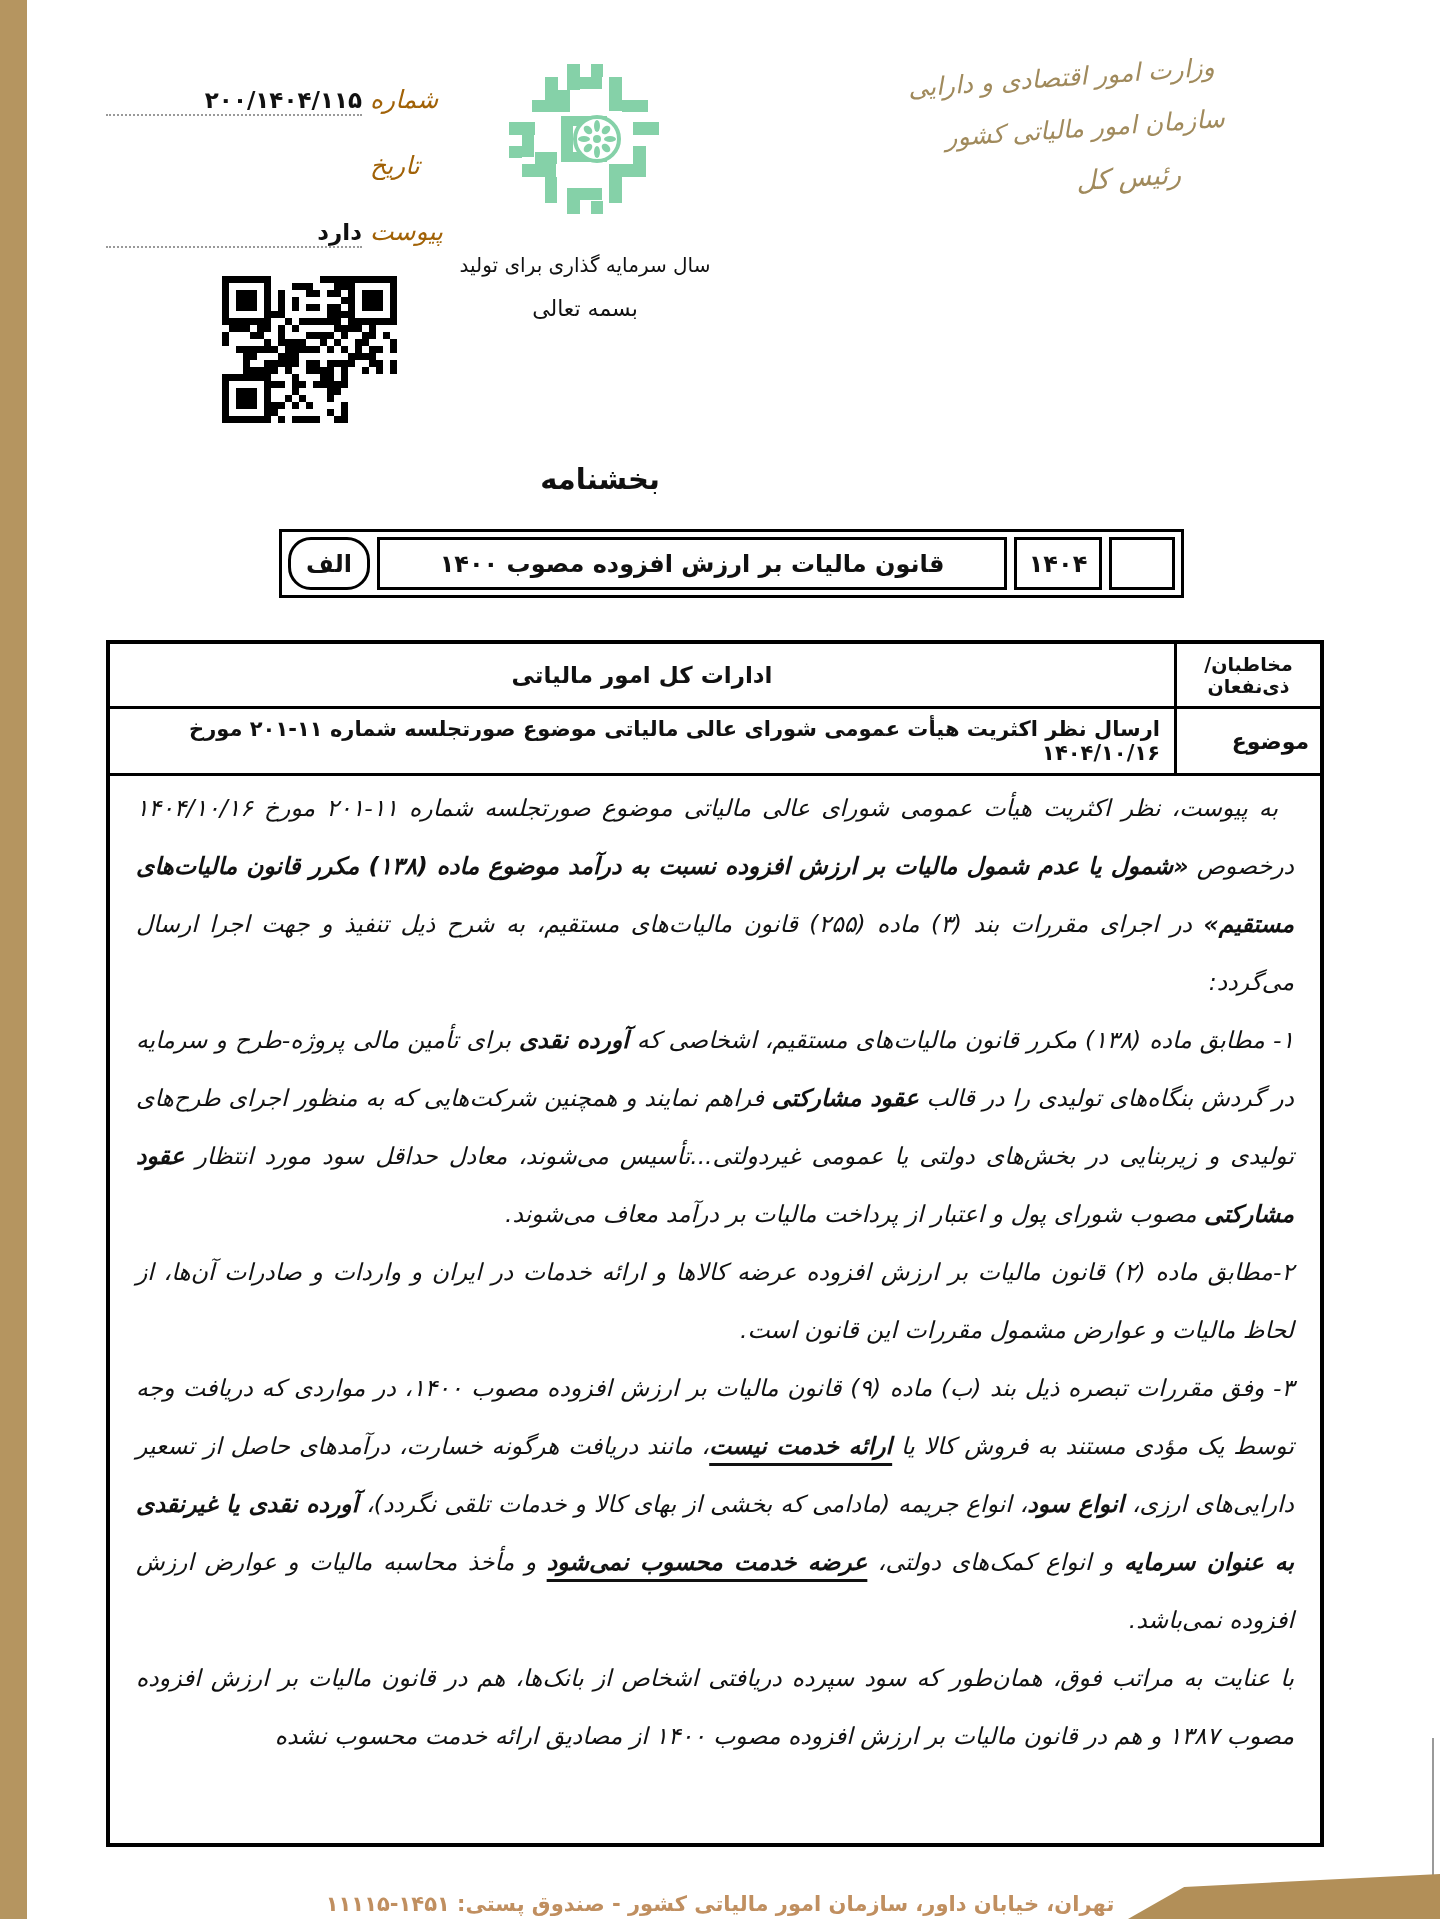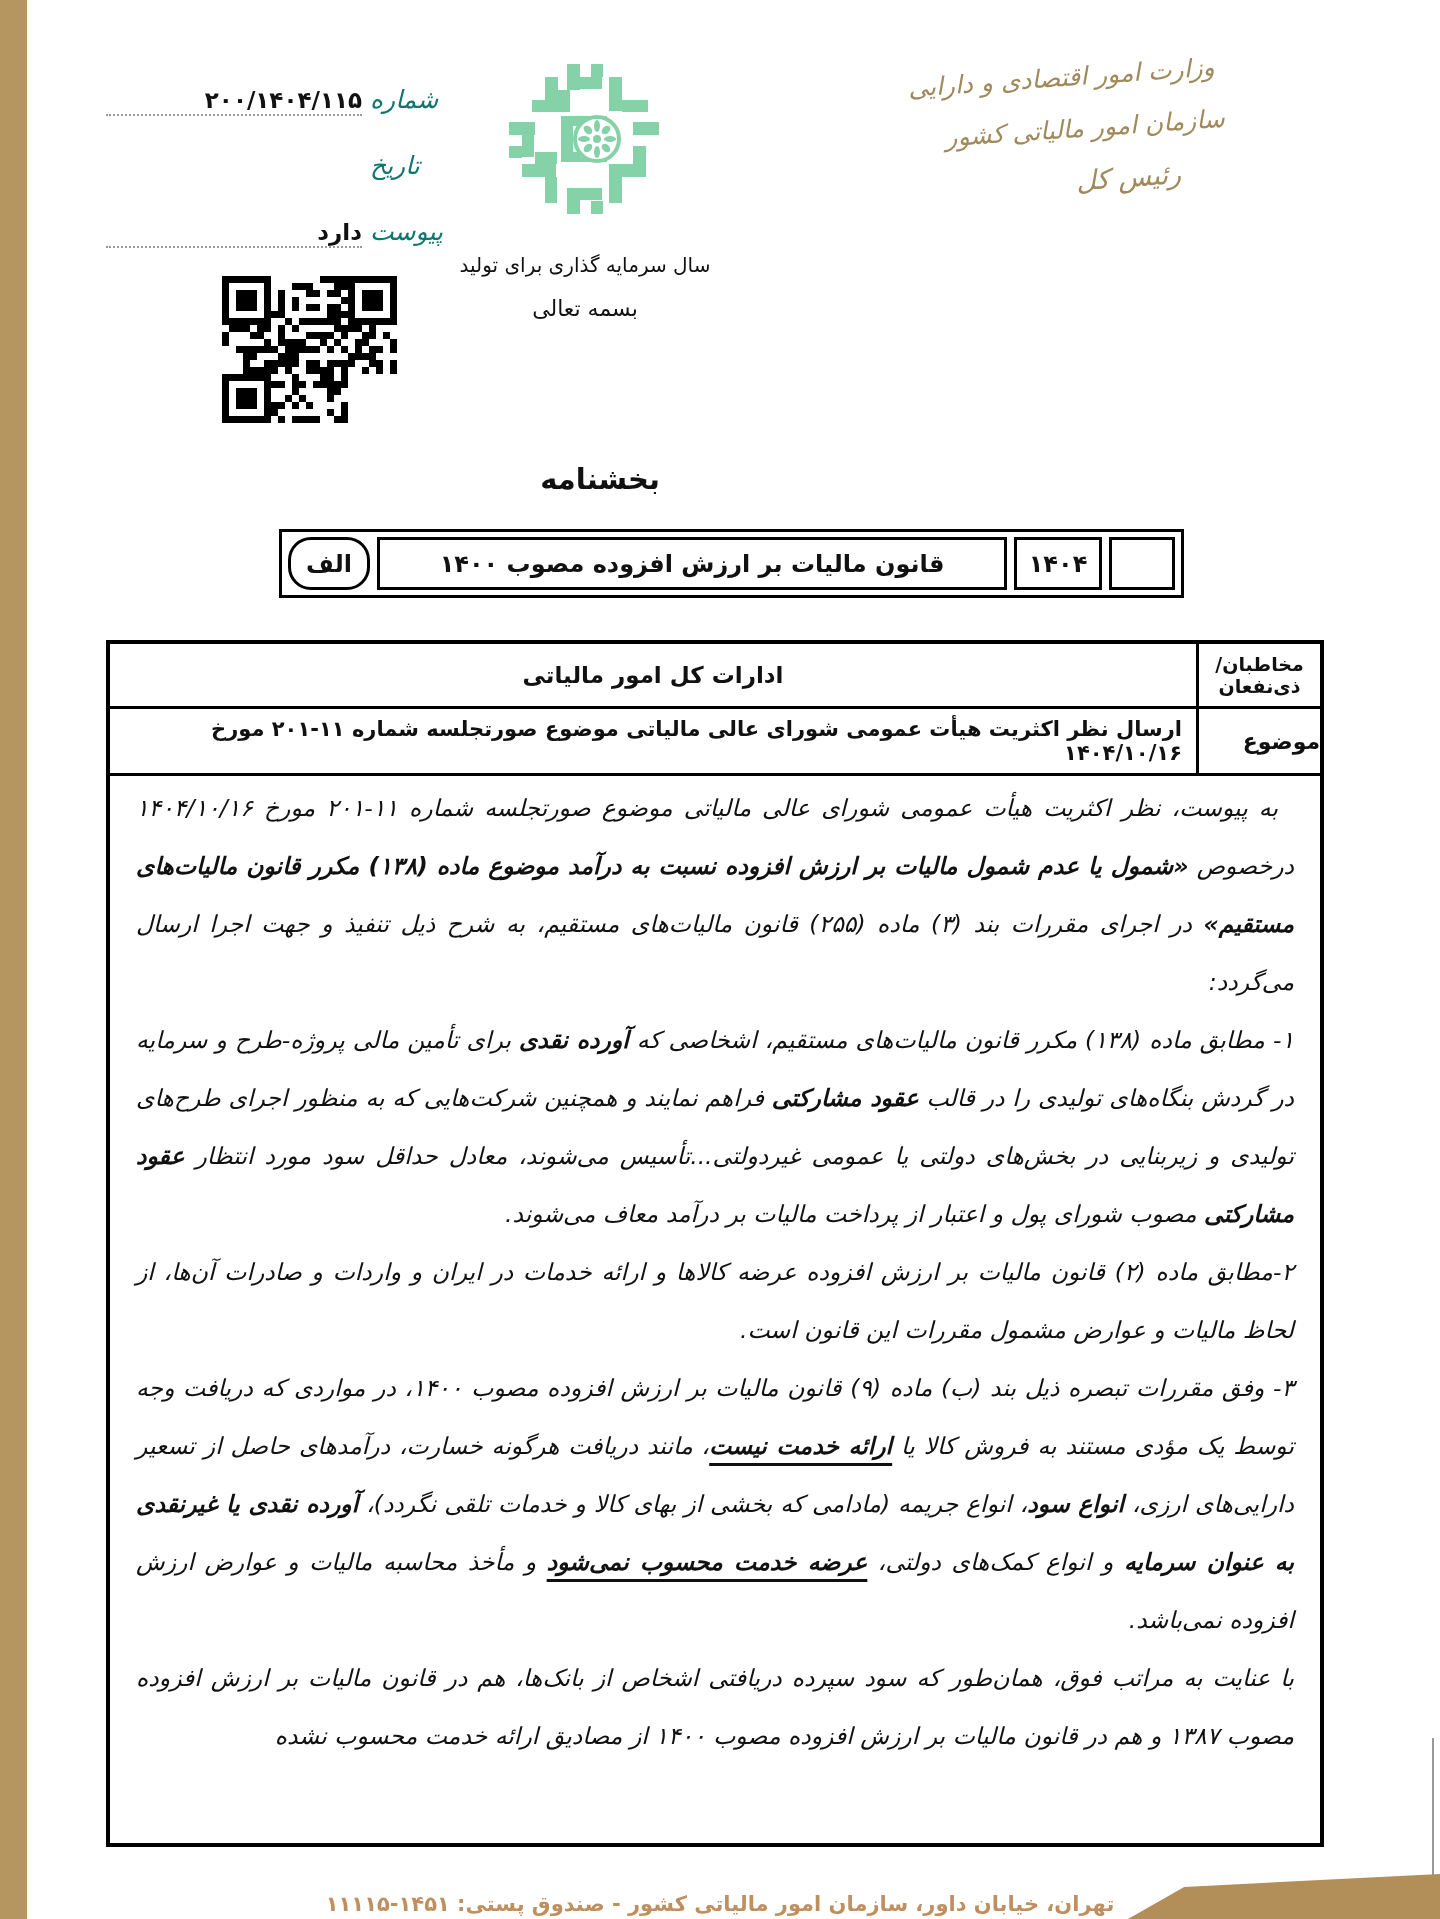--- a/index.html
+++ b/index.html
@@ -15,21 +15,21 @@
   
   .ministry{
     position:absolute;top:52px;right:210px;width:330px;text-align:center;
     font-style:italic;transform:rotate(-4deg);line-height:52px;font-size:25px;
   }
   .ministry div:nth-child(2){margin-left:40px;}
   .ministry div:nth-child(3){margin-left:120px;font-size:27px;}
   .logo-wrap{position:absolute;top:60px;left:505px;width:158px;height:158px;}
   .meta{position:absolute;top:70px;left:106px;width:360px;}
   .meta-row{display:flex;align-items:flex-end;height:46px;margin-bottom:20px;}
-  .meta-label{width:96px;font-style:italic;font-size:25px;color:#0f766e;
+  .meta-label{width:96px;font-style:italic;font-size:25px;color:#a16207;
     padding-bottom:2px;text-align:left;padding-left:8px;}
   .meta-line{flex:1;border-bottom:2px dotted #999;text-align:right;
     padding-left:4px;height:100%;display:flex;align-items:flex-end;justify-content:flex-start;}
   .meta-value{font-weight:bold;font-size:23px;padding-bottom:1px;letter-spacing:1px;}
   .slogan{position:absolute;top:222px;left:385px;width:400px;text-align:center;
     font-weight:normal;font-size:20px;margin-top:31px;}
   .qr{position:absolute;top:276px;left:222px;width:175px;height:150px;}
   .basmala{position:absolute;top:296px;left:385px;width:400px;text-align:center;
     font-weight:normal;font-size:22px;}
   .doc-type{position:absolute;top:462px;left:440px;width:320px;text-align:center;
@@ -43,21 +43,21 @@
   .bar-box.empty{width:66px;}
   .bar-box.year{width:88px;letter-spacing:1px;}
   .bar-box.title{flex:1;}
   .bar-box.alef{width:82px;border-radius:23px;}
   
   .main-table{position:absolute;top:640px;left:106px;width:1218px;height:1207px;
     border:4px solid #000;box-sizing:border-box;display:flex;flex-direction:column;}
   .trow{display:flex;flex-direction:row;border-bottom:3px solid #000;}
   .trow.r1{height:62px;}
   .trow.r2{height:64px;}
-  .tlabel{width:124px;border-left:3px solid #000;display:flex;align-items:center;
+  .tlabel{width:146px;border-left:3px solid #000;display:flex;align-items:center;
     justify-content:center;font-weight:bold;font-size:19px;box-sizing:border-box;
     padding:0 4px;text-align:center;}
   .tlabel.subject{font-size:22px;padding-left:48px;}
   .tvalue{flex:1;display:flex;align-items:center;box-sizing:border-box;}
   .tvalue.center{justify-content:center;font-weight:bold;font-size:23px;}
   .tvalue.subject{justify-content:flex-start;font-weight:bold;font-size:21px;
     padding:0 14px;}
   .tbody-cell{flex:1;padding:3px 26px 0 26px;overflow:hidden;font-style:italic;}
   .tbody-cell p{margin:0;font-size:23.5px;line-height:58px;text-align:justify;
     text-align-last:right;}

